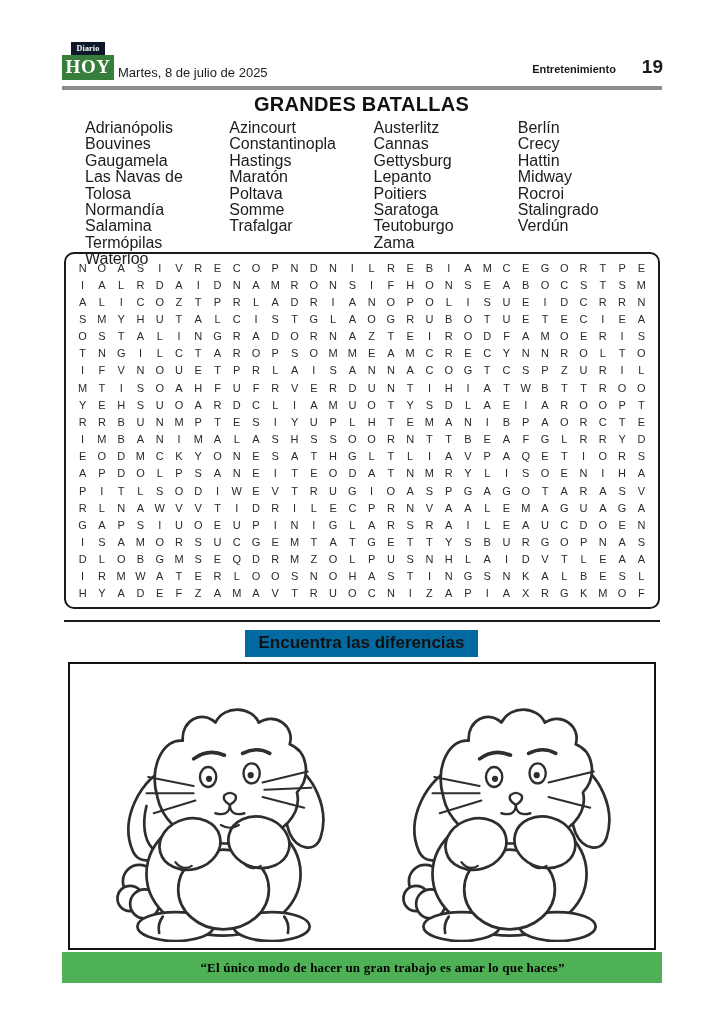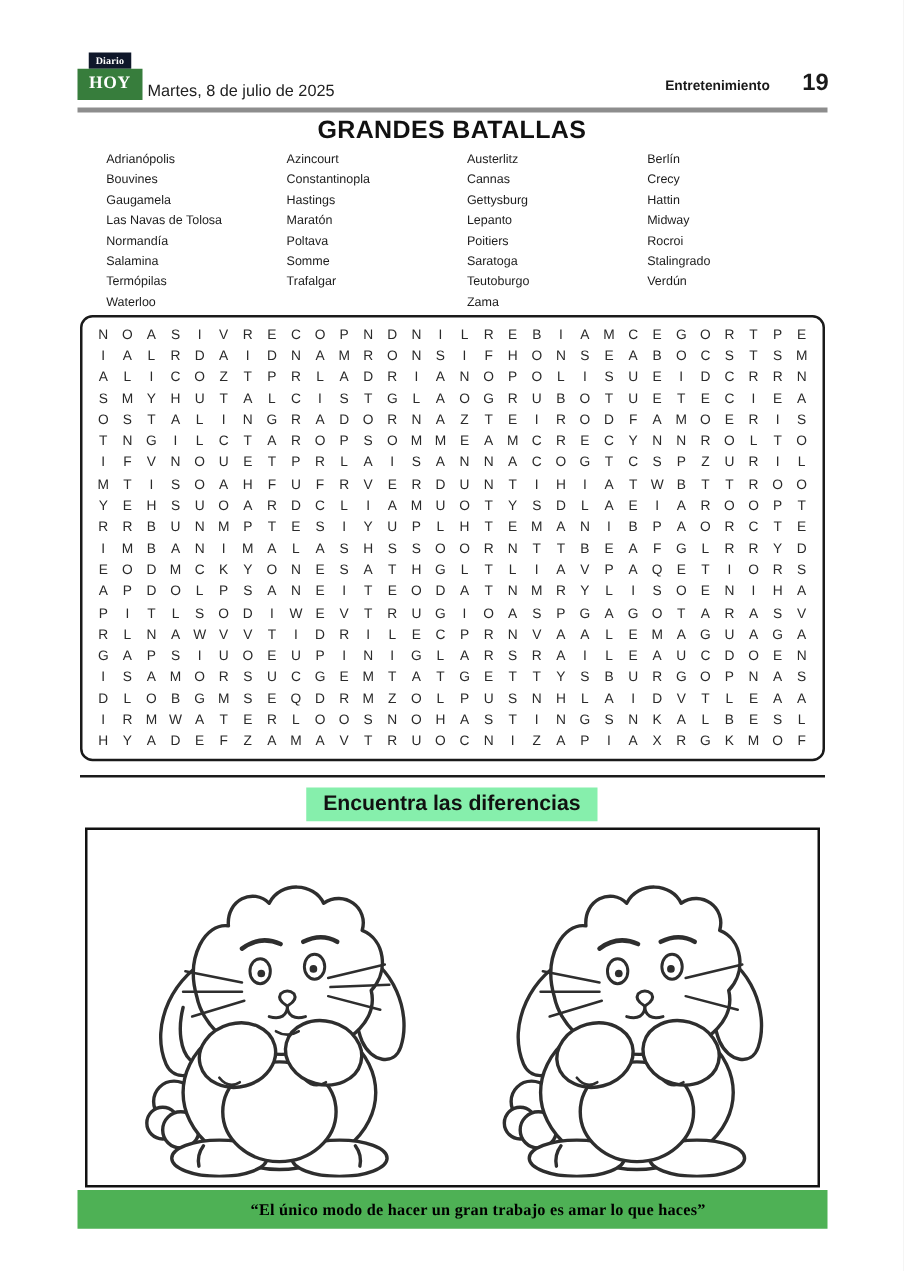--- a/index.html
+++ b/index.html
@@ -13,38 +13,38 @@
   
   .header { position:absolute; top:42px; left:62px; right:60px; height:40px; }
   .logo { position:absolute; left:0; top:0; width:52px; height:38px; }
   .logo-tab {
     width:34px; height:13px; margin:0 auto; background:#0f172a; color:#fff;
     font-size:8px; font-weight:bold; text-align:center; line-height:13px;
     font-family:"Liberation Serif", serif; letter-spacing:.2px;
   }
   .logo-main {
     width:52px; height:25px; background:#377d3c; color:#fff; text-align:center;
-    font-family:"Liberation Serif", serif; font-weight:bold; font-size:14px; line-height:24px;
+    font-family:"Liberation Serif", serif; font-weight:bold; font-size:19px; line-height:24px;
     letter-spacing:.5px;
   }
   .date { position:absolute; left:56px; bottom:2px; font-size:13px; color:#222; }
   .header-right { position:absolute; right:0; bottom:4px; display:flex; align-items:baseline; gap:26px; }
   .section-name { font-size:11px; font-weight:bold; color:#1a1a1a; }
   .page-number { font-size:19px; font-weight:bold; color:#1a1a1a; }
   .header-rule { position:absolute; top:86px; left:62px; width:600px; height:4px; background:#8d8d8d; }
 
   
   .puzzle-title {
     position:absolute; top:93px; left:0; width:100%; text-align:center;
     font-size:20px; font-weight:bold; letter-spacing:.3px; color:#111;
   }
   .word-list { position:absolute; top:120px; left:62px; width:600px; display:flex; }
   .word-col { width:165px; }
   .word-col:nth-child(1) { margin-left:23px; }
-  .word { font-size:10px; line-height:16.4px; color:#1c1c1c; }
+  .word { font-size:16px; line-height:16.4px; color:#1c1c1c; }
 
   .grid-box {
     position:absolute; top:252px; left:64px; width:596px; height:357px;
     border:2px solid #1a1a1a; border-radius:10px; padding:5px 7px;
   }
   .ws-grid {
     display:grid; width:100%; height:100%;
     grid-template-columns:repeat(30,1fr); grid-template-rows:repeat(20,1fr);
   }
   .cell {
@@ -735,21 +735,21 @@
         <span class="cell">G</span>
         <span class="cell">K</span>
         <span class="cell">M</span>
         <span class="cell">O</span>
         <span class="cell">F</span>
       </div>
   </div>
 
   <div class="divider"></div>
   <div class="diff-heading-row">
-    <span class="diff-heading" style="background: #86efac;">Encuentra las diferencias</span>
+    <span class="diff-heading" style="background: #0369a1;">Encuentra las diferencias</span>
   </div>
   <div class="rabbit-box">
     <div class="rabbit-slot">
   <svg viewBox="0 0 280 300" xmlns="http://www.w3.org/2000/svg" fill="none" stroke="#2e2e2e" stroke-width="3" stroke-linecap="round" stroke-linejoin="round">
 
     <path d="M212,100 C246,112 262,155 252,185 C246,202 226,198 218,180 C209,158 210,126 208,112 Z" fill="#fff"></path>
     <path d="M88,105 C52,120 30,165 45,200 C52,216 74,212 84,194 C94,172 94,138 100,120 Z" fill="#fff"></path>
     <path class="diff" d="M60,150 C55,170 58,188 66,196"></path>
 
     <circle cx="52" cy="233" r="18" fill="#fff"></circle>

